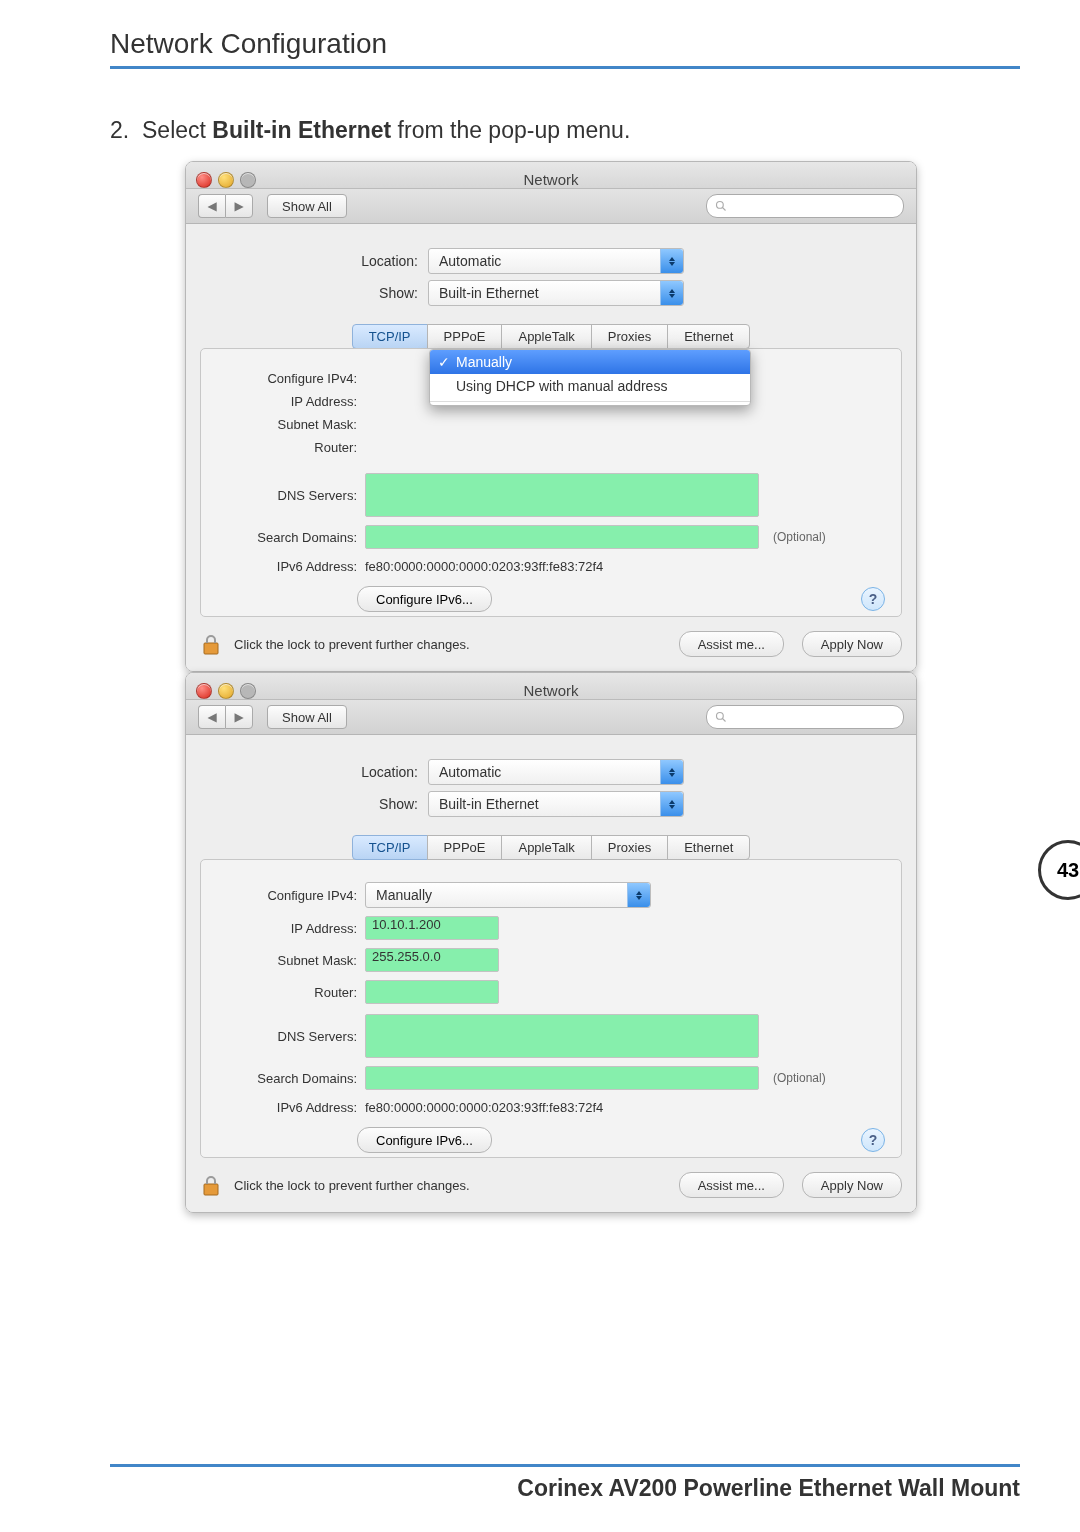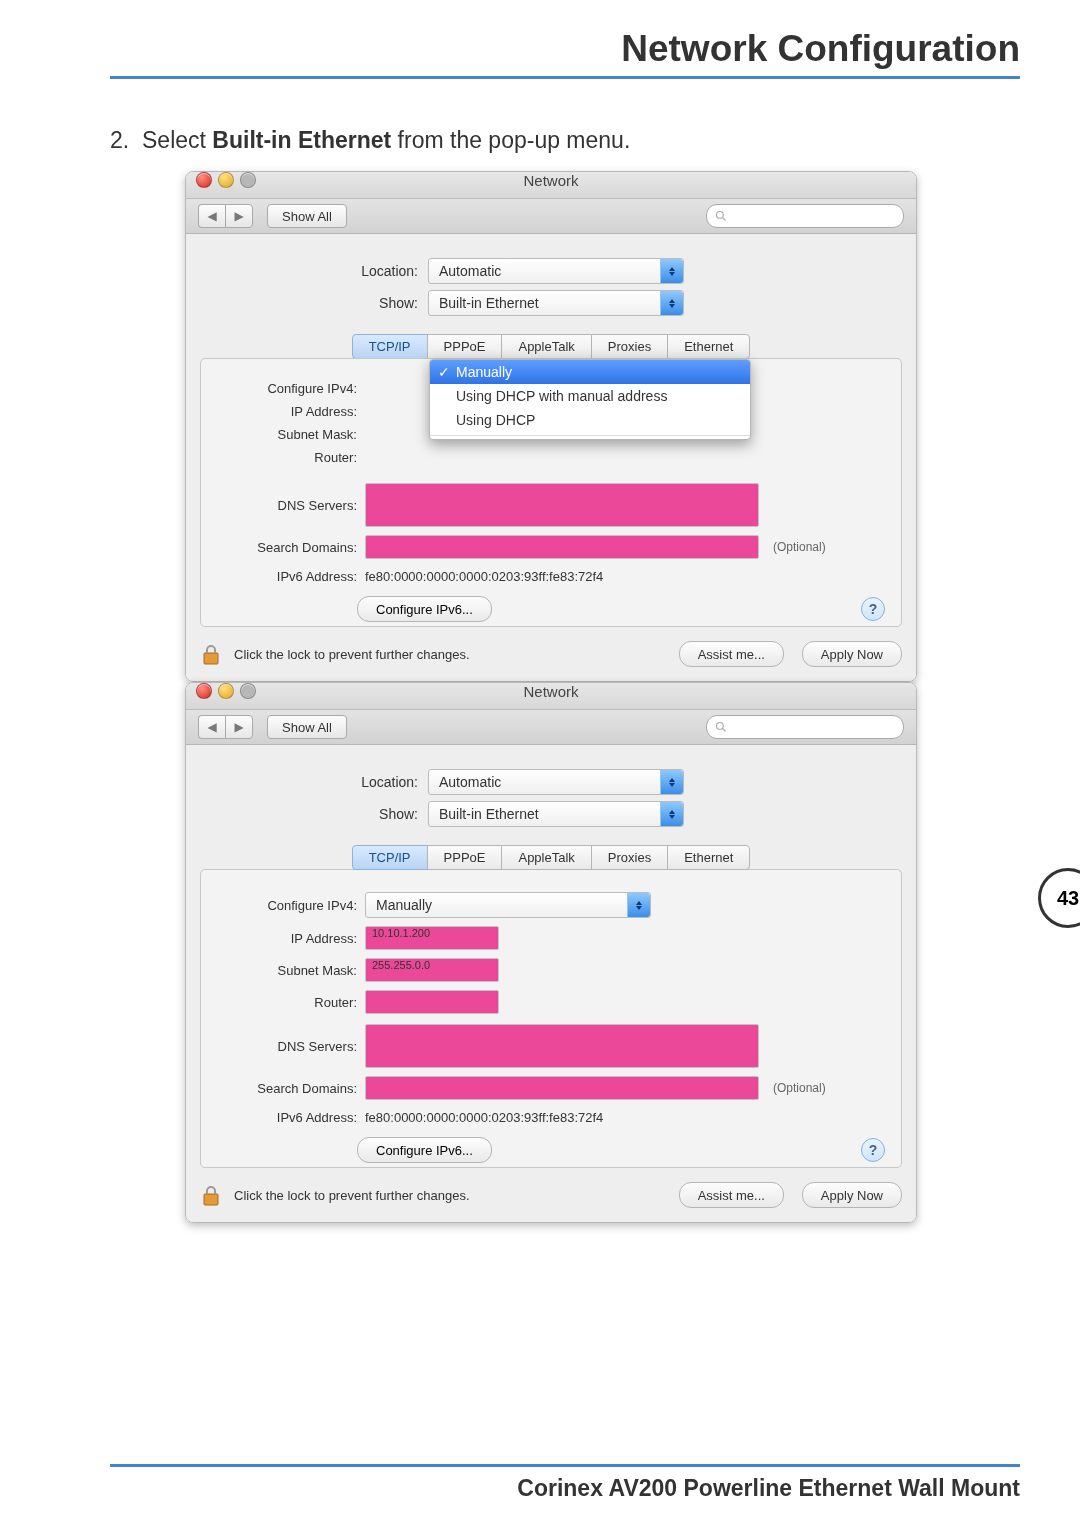--- a/index.html
+++ b/index.html
@@ -1,24 +1,24 @@
 <!DOCTYPE html>
 <html><head>
 <meta charset="utf-8">
 <style>
   html,body{margin:0;padding:0;background:#fff;font-family:"Lucida Grande","Helvetica Neue",Arial,sans-serif}
   .page{width:1080px;height:1532px;box-sizing:border-box;padding:28px 60px 30px 110px;position:relative;background:#fff}
-  .top-title{text-align:right;font-size:37px;font-weight:700;color:#333;padding-bottom:6px;border-bottom:3px solid #4186c8}
+  .top-title{text-align:left;font-size:28px;font-weight:400;color:#333;padding-bottom:6px;border-bottom:3px solid #4186c8}
   .steps{margin-top:45px}
   .step{font-size:23px;color:#333;line-height:1.45;margin:18px 0 14px 0}
   .step-num{display:inline-block;width:32px}
   .step b{font-weight:700}
   
   .macwin{width:730px;margin:0 0 0 75px;border:1px solid #b7b7b7;border-radius:8px;background:#eee;background:linear-gradient(#f6f6f6,#e9e9e9);box-shadow:0 3px 8px rgba(0,0,0,.25);overflow:hidden}
-  .tbar{height:26px;background:linear-gradient(#e7e7e7,#d7d7d7);border-bottom:1px solid #bbb;display:flex;align-items:flex-start;padding:0 10px;position:relative}
+  .tbar{height:26px;background:linear-gradient(#e7e7e7,#d7d7d7);border-bottom:1px solid #bbb;display:flex;align-items:flex-end;padding:0 10px;position:relative}
   .traffic{display:flex;gap:6px}
   .ball{width:14px;height:14px;border-radius:50%;border:1px solid rgba(0,0,0,.25);box-shadow:inset 0 1px 0 rgba(255,255,255,.6)}
   .ball.r{background:radial-gradient(circle at 35% 30%,#ff8e87,#d8281b)}
   .ball.y{background:radial-gradient(circle at 35% 30%,#ffe07a,#e1a528)}
   .ball.g{background:#b7b7b7}
   .wtitle{position:absolute;left:0;right:0;text-align:center;font-size:15px;color:#444}
   .toolbar{height:34px;background:linear-gradient(#e3e3e3,#d2d2d2);border-bottom:1px solid #b5b5b5;display:flex;align-items:center;padding:0 12px;gap:14px}
   .navbtns{display:flex}
   .navbtn{width:26px;height:22px;border:1px solid #aaa;background:linear-gradient(#fdfdfd,#e6e6e6);display:flex;align-items:center;justify-content:center;font-size:12px;color:#777}
   .navbtn:first-child{border-radius:4px 0 0 4px;border-right:none}
@@ -34,21 +34,21 @@
   .aqua-cap::before{content:"";border-left:3px solid transparent;border-right:3px solid transparent;border-bottom:4px solid #0b3a6b}
   .aqua-cap::after{content:"";border-left:3px solid transparent;border-right:3px solid transparent;border-top:4px solid #0b3a6b}
   .tabs{display:flex;justify-content:center;margin:18px 0 0 0}
   .tab{padding:4px 16px;border:1px solid #b5b5b5;background:linear-gradient(#fbfbfb,#e9e9e9);font-size:13px;color:#333;margin-left:-1px}
   .tab:first-child{border-radius:4px 0 0 4px;margin-left:0}
   .tab:last-child{border-radius:0 4px 4px 0}
   .tab.active{background:linear-gradient(#d9eaff,#b9d4f4);color:#15528f;border-color:#8fb2db}
   .inset{border:1px solid #c7c7c7;border-radius:5px;background:#f3f3f3;padding:14px 16px 4px 16px;margin-top:-1px}
   .field{display:flex;align-items:center;margin:8px 0;font-size:13px;color:#333}
   .field .flab{width:140px;text-align:right;padding-right:8px;white-space:nowrap}
-  .txtin{height:22px;border:1px solid #c3c3c3;background:#ec4899;border-radius:2px;font-size:11px;padding:0 6px;min-width:120px}
+  .txtin{height:22px;border:1px solid #c3c3c3;background:#86efac;border-radius:2px;font-size:13px;padding:0 6px;min-width:120px}
   .txtin.mid{width:120px}
   .txtarea{height:42px;width:380px}
   .txtarea2{height:22px;width:380px}
   .opt{margin-left:14px;font-size:12px;color:#666}
   .ipv6row{display:flex;font-size:13px;color:#333;margin-top:10px}
   .ipv6row .flab{width:140px;text-align:right;padding-right:8px}
   .rndbtn{height:24px;padding:0 18px;border:1px solid #b5b5b5;border-radius:12px;background:linear-gradient(#fdfdfd,#e9e9e9);font-size:13px;display:inline-flex;align-items:center}
   .helpc{width:22px;height:22px;border-radius:50%;border:1px solid #7ab3e6;background:linear-gradient(#e9f4ff,#cfe6fb);display:flex;align-items:center;justify-content:center;color:#4a5f87;font-weight:bold;font-size:14px}
   .panebot{display:flex;align-items:center;margin-top:14px;font-size:13px;color:#333;gap:12px}
   .lock{width:22px;height:24px;display:flex;align-items:flex-end;justify-content:center}
@@ -56,21 +56,21 @@
   .apply{margin-left:6px}
   .panebot .spacer{flex:1}
   
   .menu{position:absolute;left:228px;top:0;width:320px;background:#fff;border:1px solid #b8b8b8;border-radius:4px;box-shadow:0 5px 14px rgba(0,0,0,.35);font-size:14px;overflow:hidden}
   .menu .mi{padding:4px 14px 4px 26px;color:#333;position:relative}
   .menu .mi.sel{background:linear-gradient(#5e9eff,#2e74e6);color:#fff}
   .menu .mi.sel::before{content:"✓";position:absolute;left:8px;color:#fff}
   .menu .sep{height:1px;background:#ddd;margin:3px 0}
   .p1-hold{position:relative}
   
-  .pagenum{position:absolute;right:0;top:868px;width:60px;height:72px}
+  .pagenum{position:absolute;right:0;top:840px;width:60px;height:72px}
   .pagenum .circ{width:54px;height:54px;border:3px solid #333;border-radius:50%;display:flex;align-items:center;justify-content:center;font-size:20px;font-weight:600;margin-left:18px}
   .footerbar{position:absolute;left:110px;right:60px;bottom:30px;border-top:3px solid #4186c8;padding-top:8px;text-align:right;font-size:23px;font-weight:700;color:#333}
 </style>
 </head>
 <body>
 
 <div class="page">
 
   <div class="top-title">Network Configuration</div>
 
@@ -121,21 +121,20 @@
           <div class="tab">PPPoE</div>
           <div class="tab">AppleTalk</div>
           <div class="tab">Proxies</div>
           <div class="tab">Ethernet</div>
         </div>
         <div class="inset p1-hold">
 
           <div class="menu">
             <div class="mi sel">Manually</div>
             <div class="mi">Using DHCP with manual address</div>
-            <div class="mi">Using DHCP</div>
             <div class="sep"></div>
           </div>
           <div class="field">
               <span class="flab">Configure IPv4:</span>
             </div>
           <div class="field">
               <span class="flab">IP Address:</span>
             </div>
           <div class="field">
               <span class="flab">Subnet Mask:</span>

